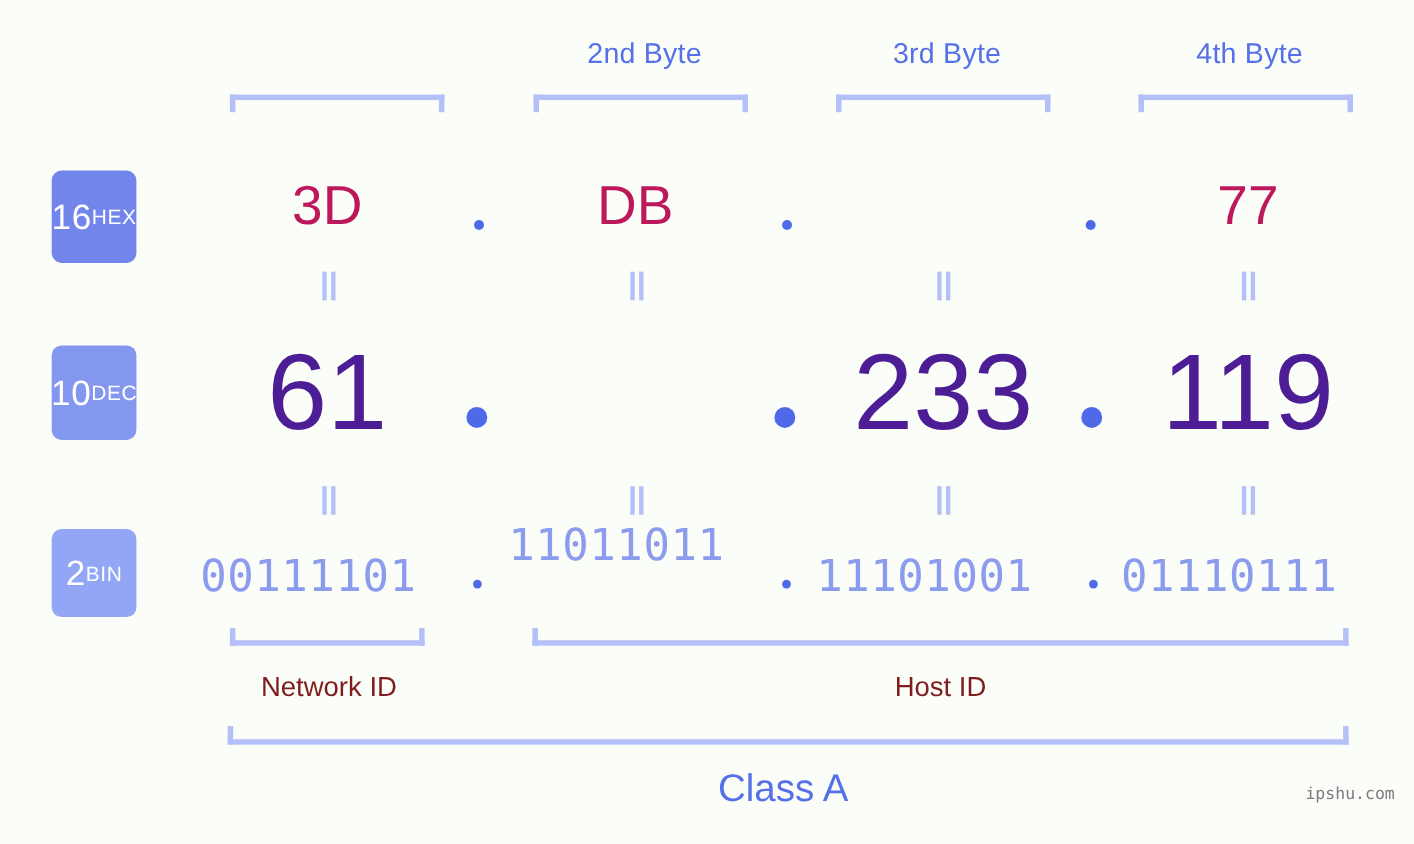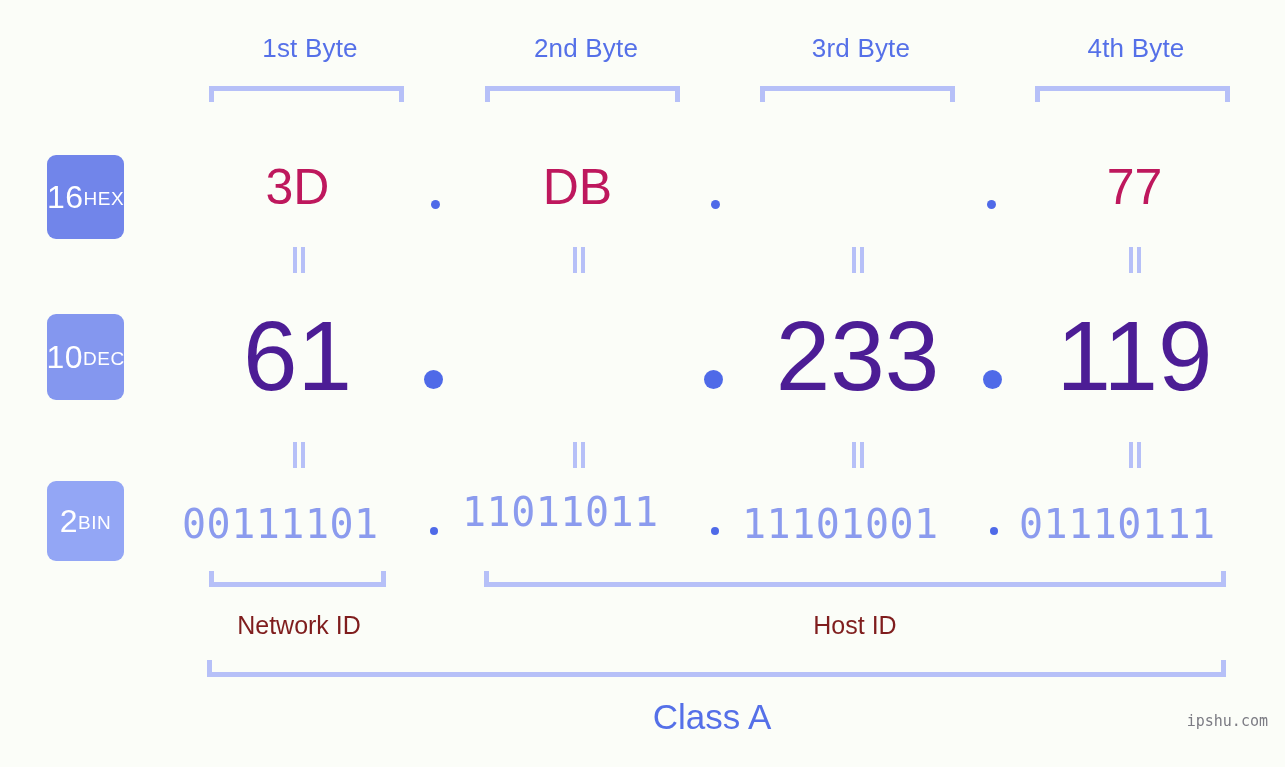--- a/index.html
+++ b/index.html
@@ -162,21 +162,20 @@
     color: #7b7b83;
     font-family: "DejaVu Sans Mono", monospace;
     letter-spacing: 0px;
   }
 </style>
 </head>
 <body>
 
 <div id="canvas">
 
-  <div class="byte-label" style="left:185px; width:250px;">1st Byte</div>
   <div class="byte-label" style="left:461px; width:250px;">2nd Byte</div>
   <div class="byte-label" style="left:736px; width:250px;">3rd Byte</div>
   <div class="byte-label" style="left:1011px; width:250px;">4th Byte</div>
 
   <div class="bracket bracket-down" style="left:209px; top:86px; width:195px; height:16px;"></div>
   <div class="bracket bracket-down" style="left:485px; top:86px; width:195px; height:16px;"></div>
   <div class="bracket bracket-down" style="left:760px; top:86px; width:195px; height:16px;"></div>
   <div class="bracket bracket-down" style="left:1035px; top:86px; width:195px; height:16px;"></div>
 
   <div class="badge" style="top:155px; height:84px; background:#7185ea;">
@@ -235,21 +234,21 @@
       <i></i>
       <i></i>
     </div>
   <div class="eqmark" style="left:1127px; top:442px;">
       <i></i>
       <i></i>
     </div>
 
   <div class="bin-val" style="left:182px; top:504px; width:228px;">00111101</div>
   <div class="dot dot-bin" style="left:430px; top:527px;"></div>
-  <div class="bin-val" style="left:462px; top:492px; width:228px;">11011011</div>
+  <div class="bin-val" style="left:462px; top:476px; width:228px;">11011011</div>
   <div class="dot dot-bin" style="left:711px; top:527px;"></div>
   <div class="bin-val" style="left:742px; top:504px; width:228px;">11101001</div>
   <div class="dot dot-bin" style="left:990px; top:527px;"></div>
   <div class="bin-val" style="left:1019px; top:504px; width:228px;">01110111</div>
 
   <div class="bracket bracket-up" style="left:209px; top:571px; width:177px; height:16px;"></div>
   <div class="bracket bracket-up" style="left:484px; top:571px; width:742px; height:16px;"></div>
 
   <div class="caption" style="left:185px; top:613px; width:228px;">Network ID</div>
   <div class="caption" style="left:741px; top:613px; width:228px;">Host ID</div>

